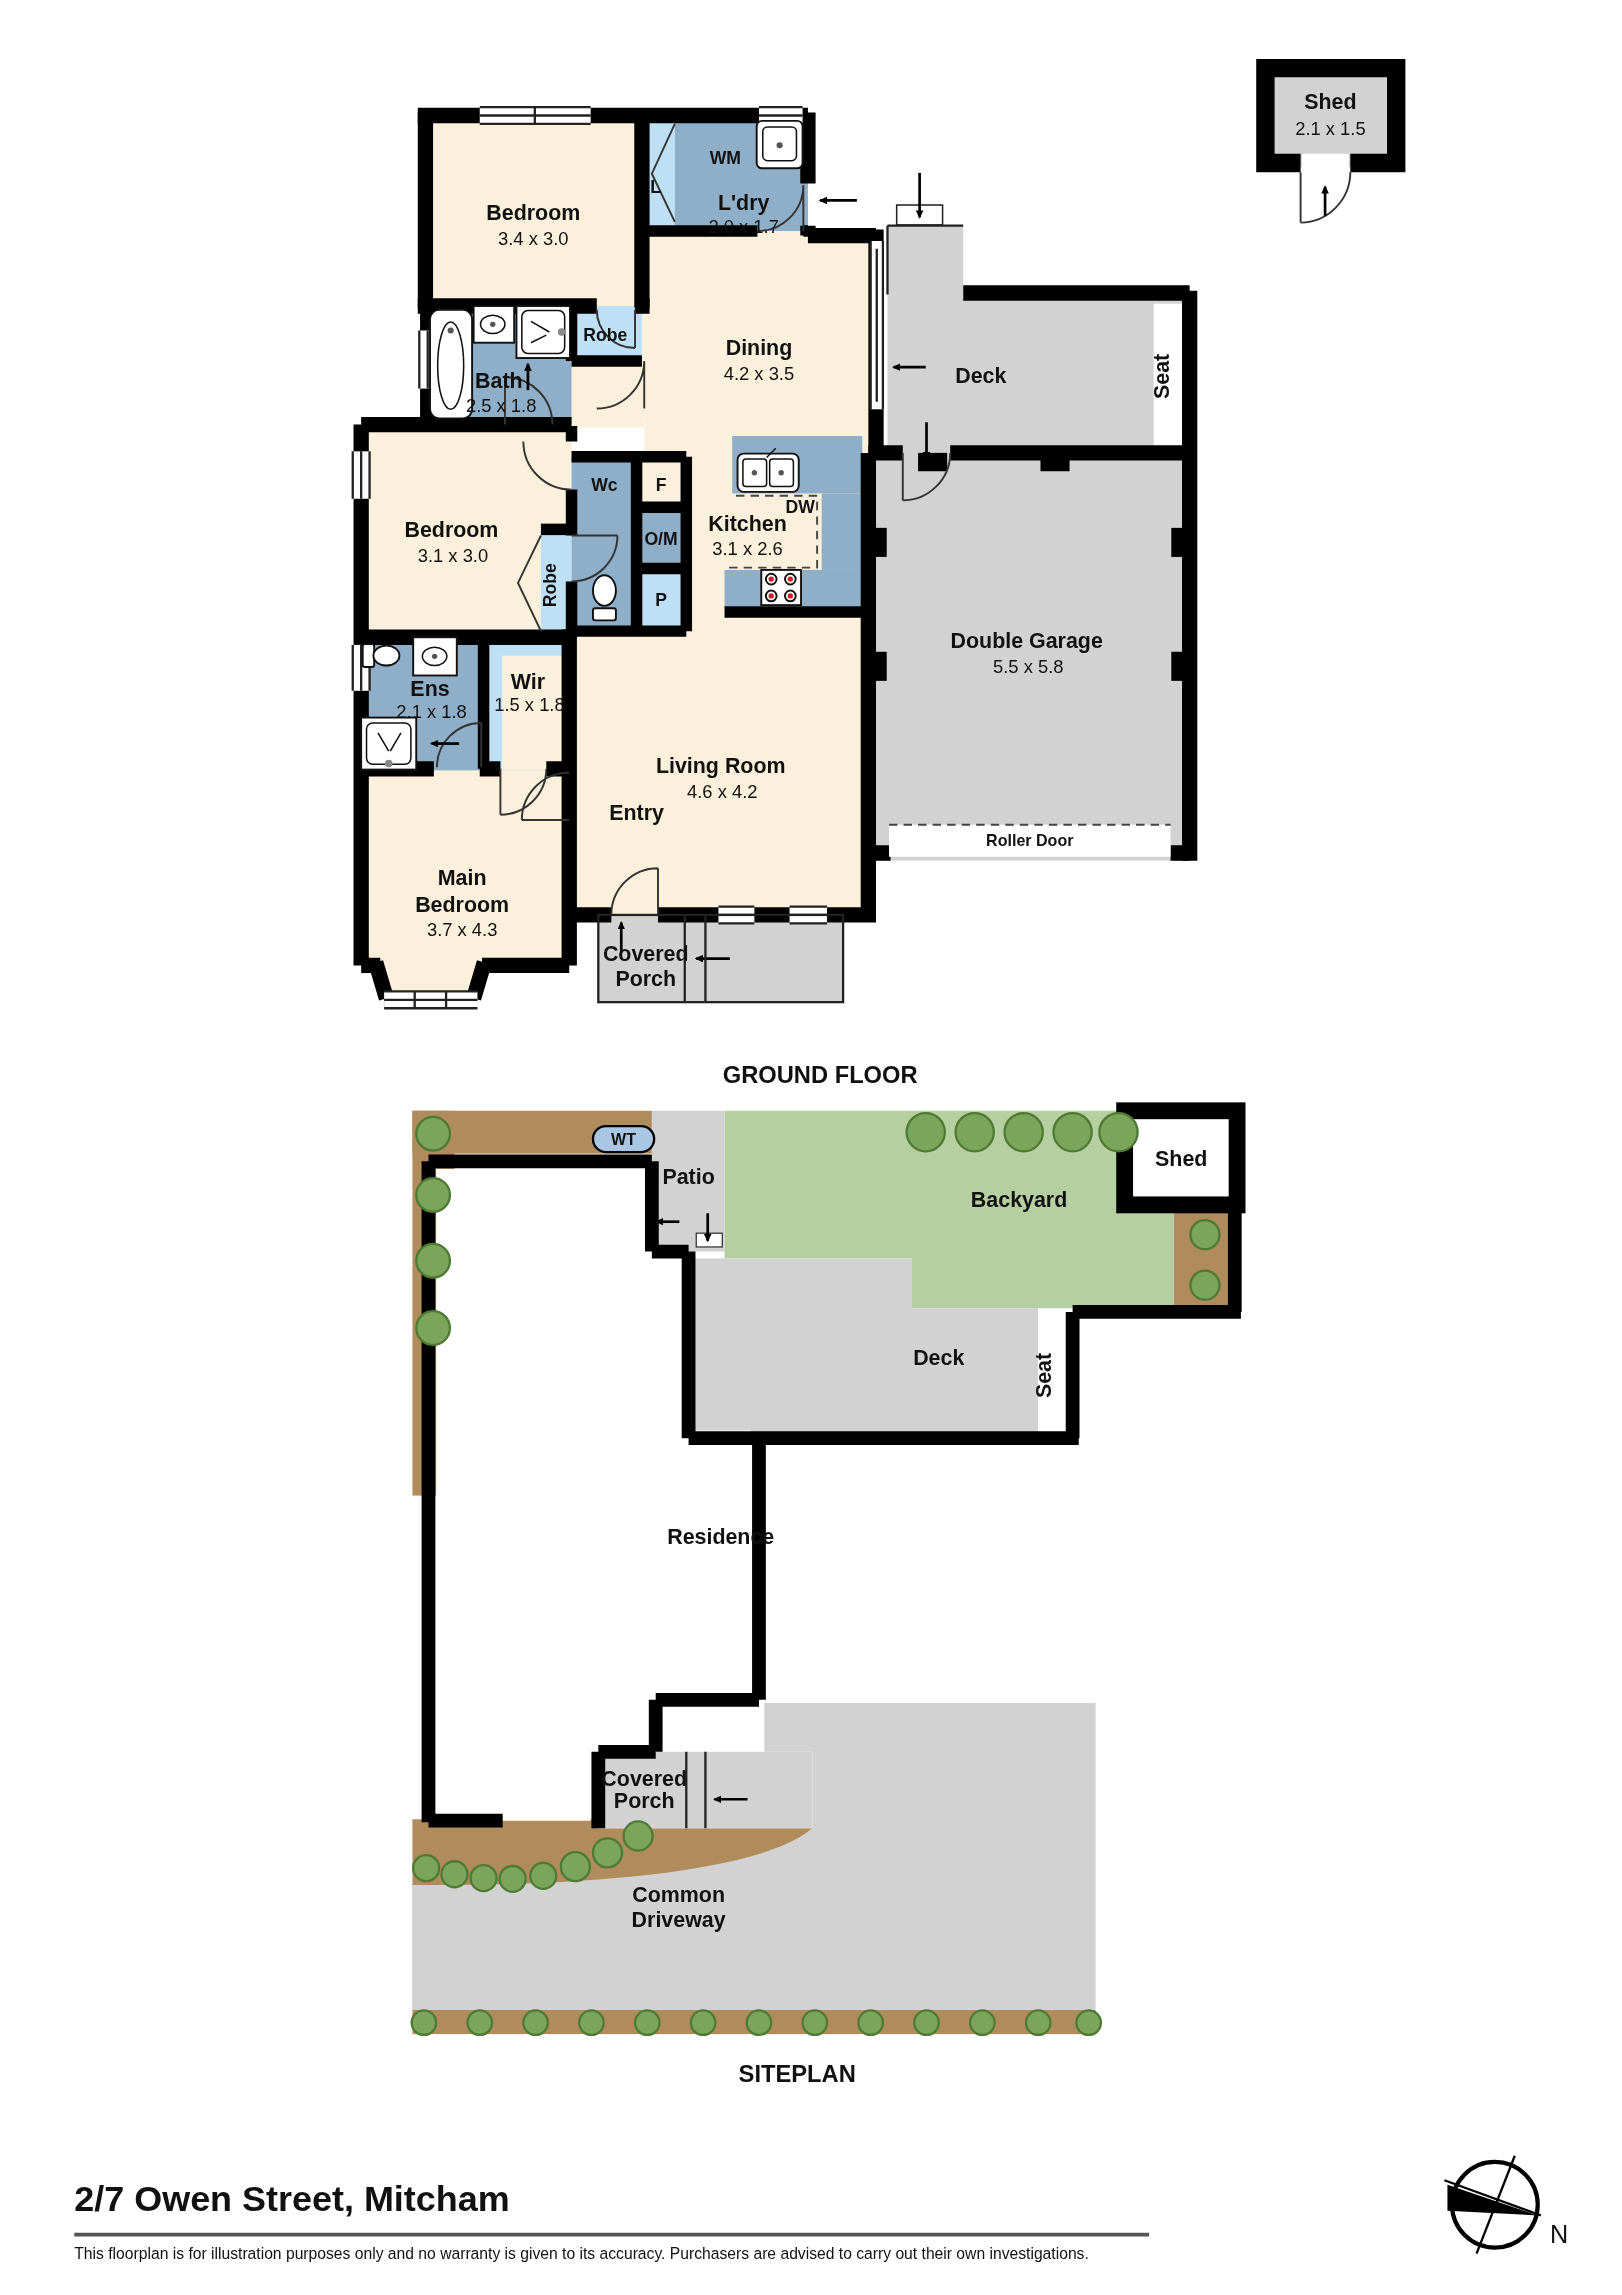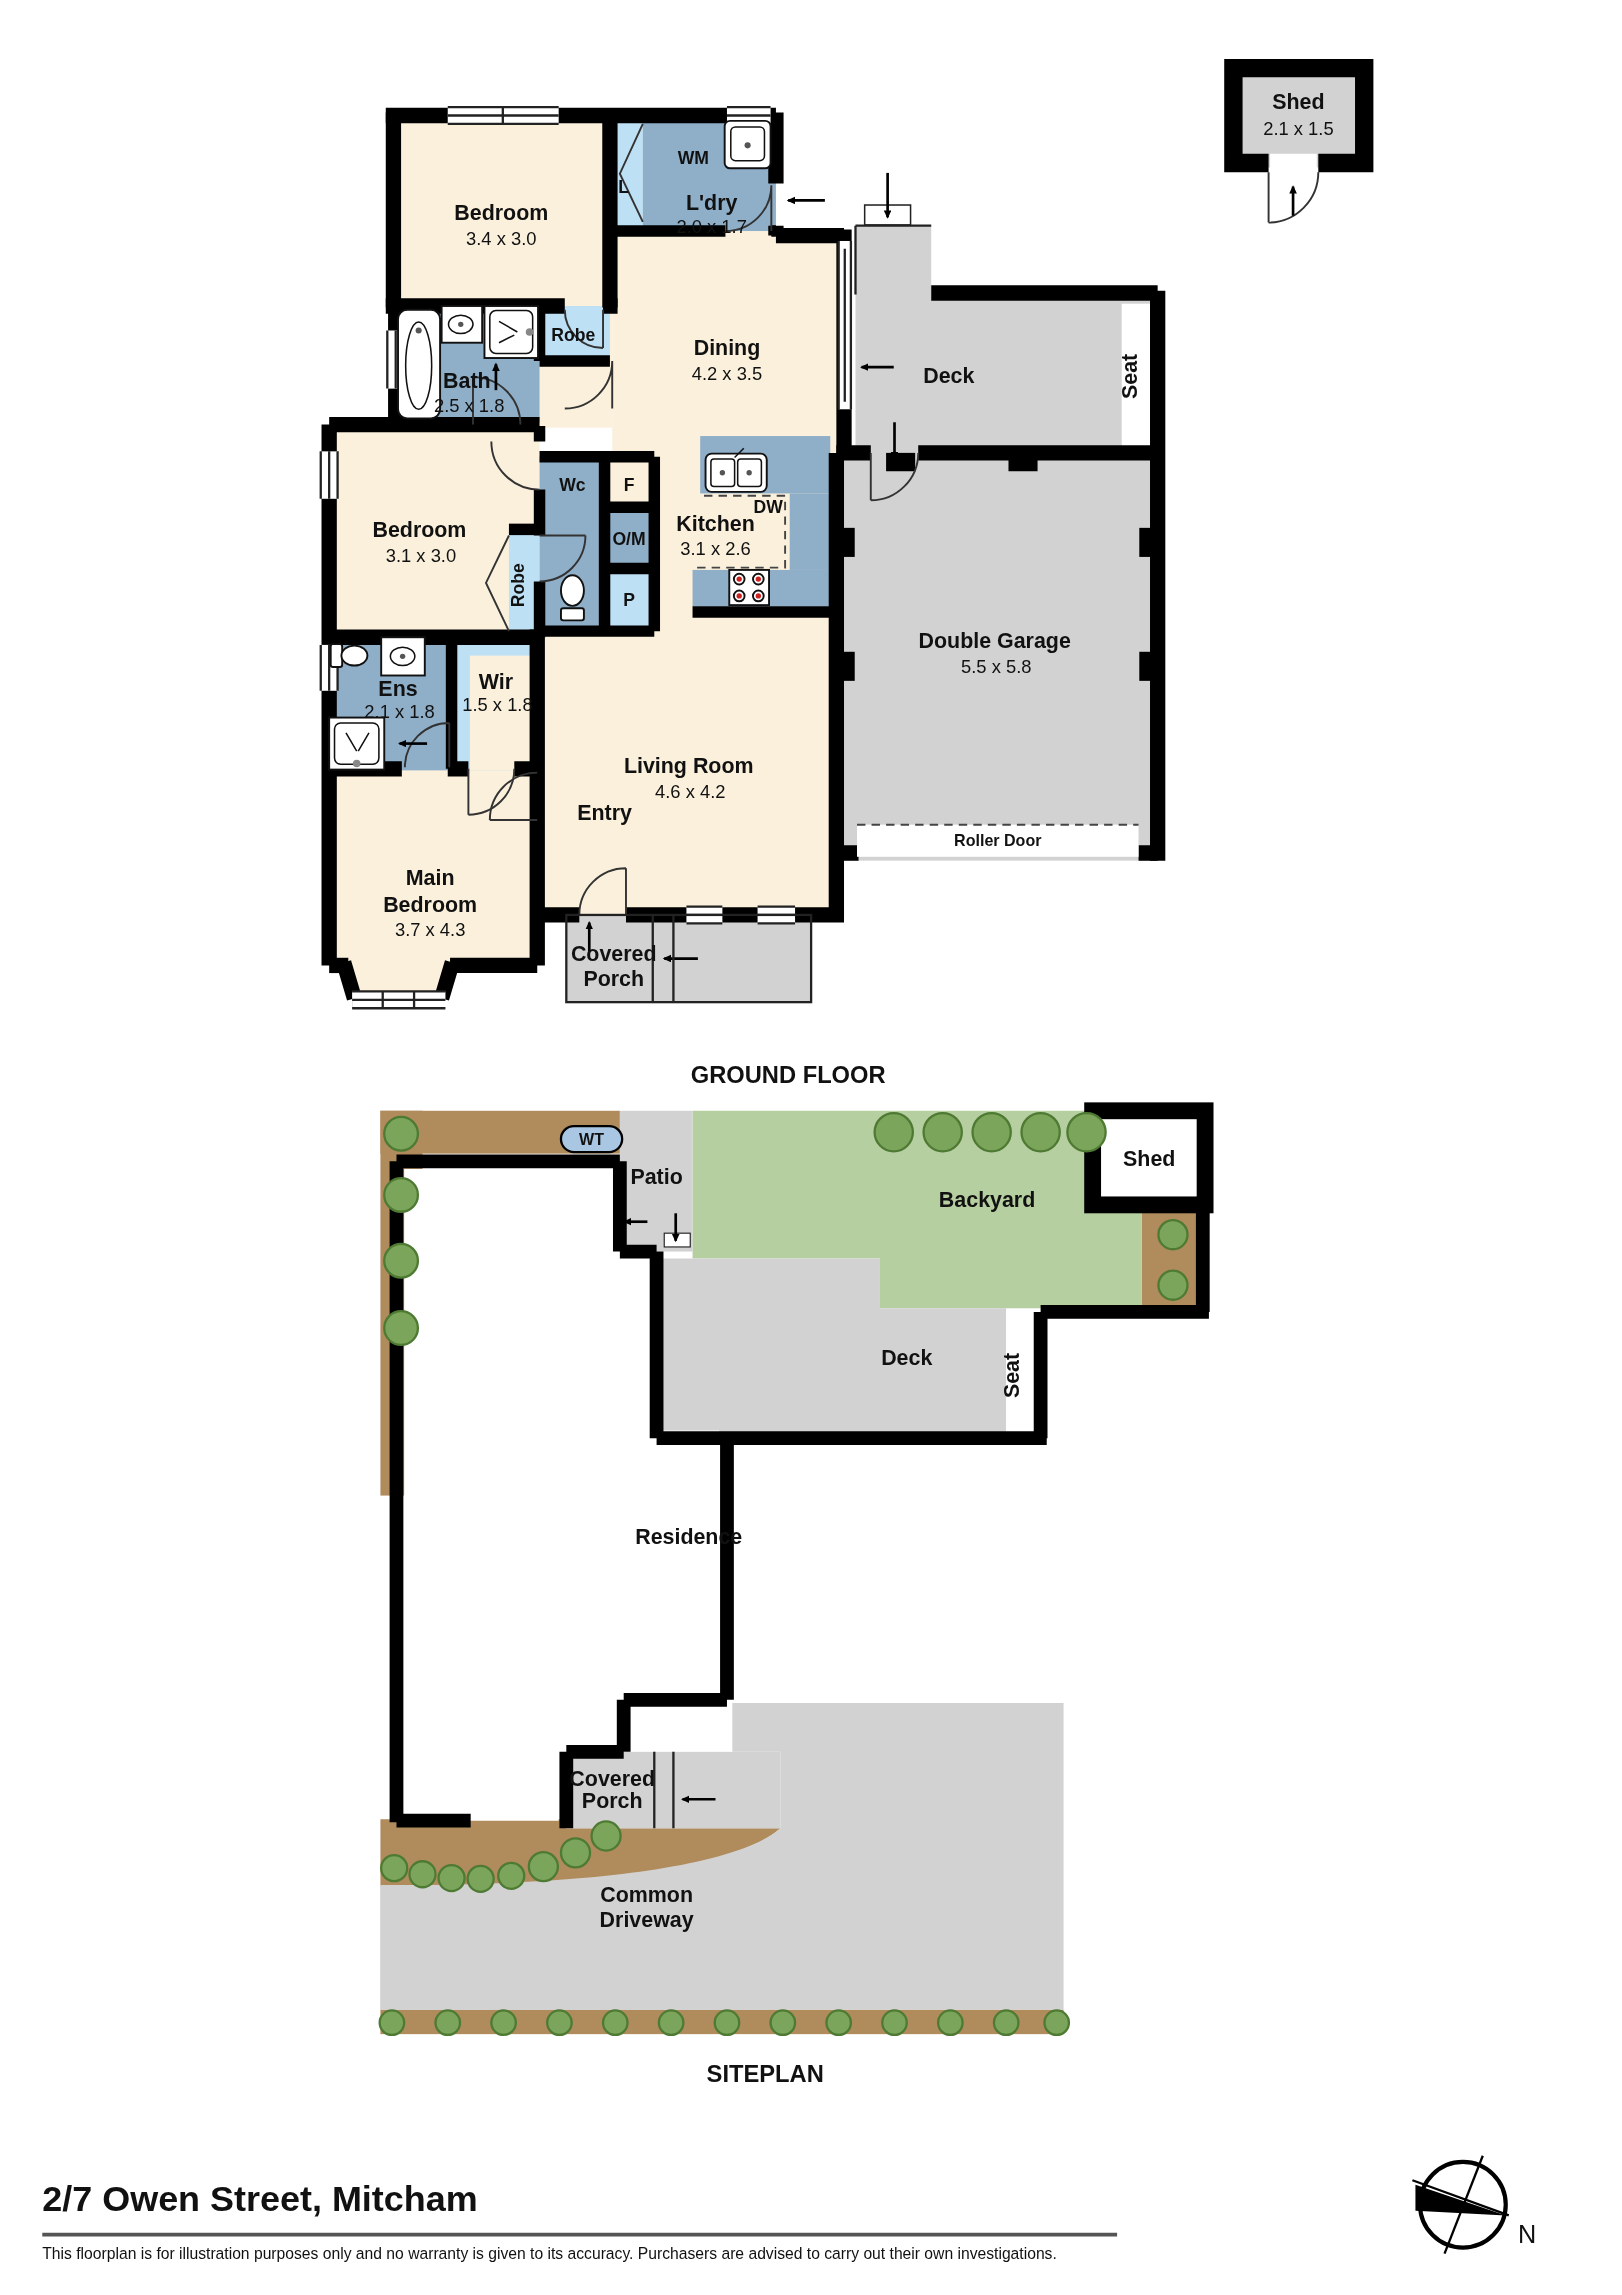--- a/index.html
+++ b/index.html
@@ -1,16 +1,16 @@
 <!DOCTYPE html>
 <html style="font-size:12.2px"><head>
 <meta charset="utf-8">
 <style>
   html,body{margin:0;padding:0;background:#ffffff;}
-  .page{width:1519px;height:2295px;position:relative;background:#fff;font-family:"Liberation Sans",sans-serif;}
+  .page{width:1519px;height:2295px;position:relative;background:#fff;font-family:"Liberation Sans",sans-serif;margin-left:32px;}
   svg{display:block;}
   
   .room{fill:#FAF0DC;}
   .wet{fill:#8FAEC8;}
   .closet{fill:#BEE0F4;}
   .hard{fill:#D2D2D2;}
   .grass{fill:#B6CFA0;}
   .garden{fill:#B08B5C;}
   .white{fill:#ffffff;}
   .wall{stroke:#000;fill:none;}

